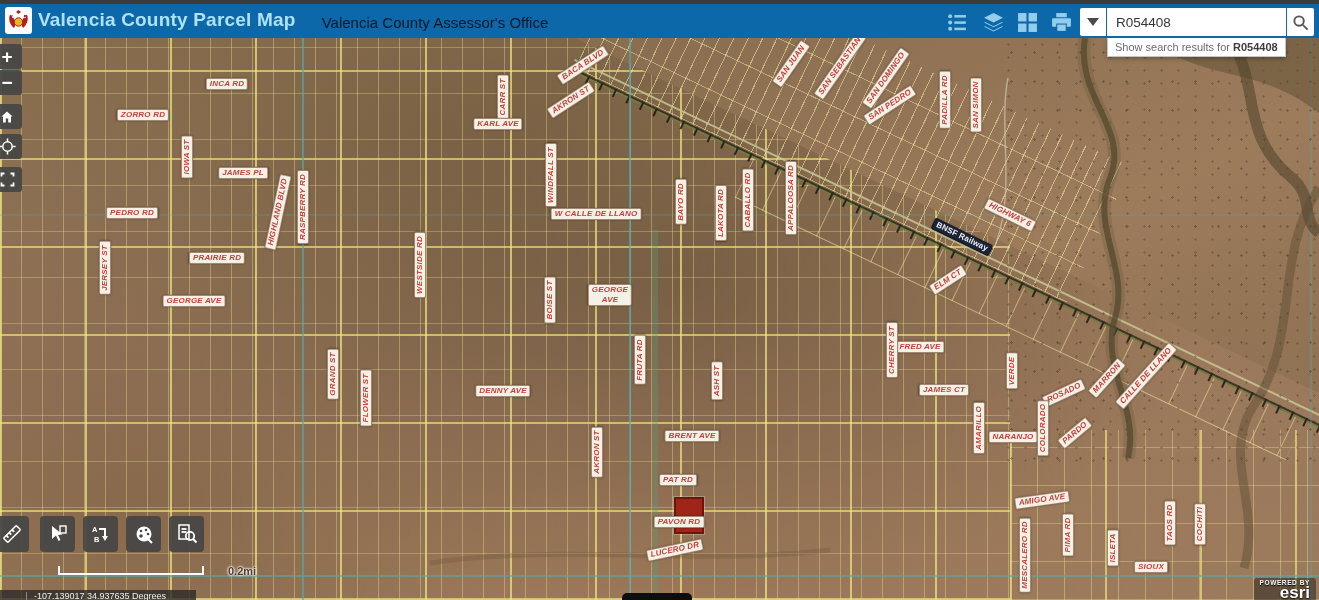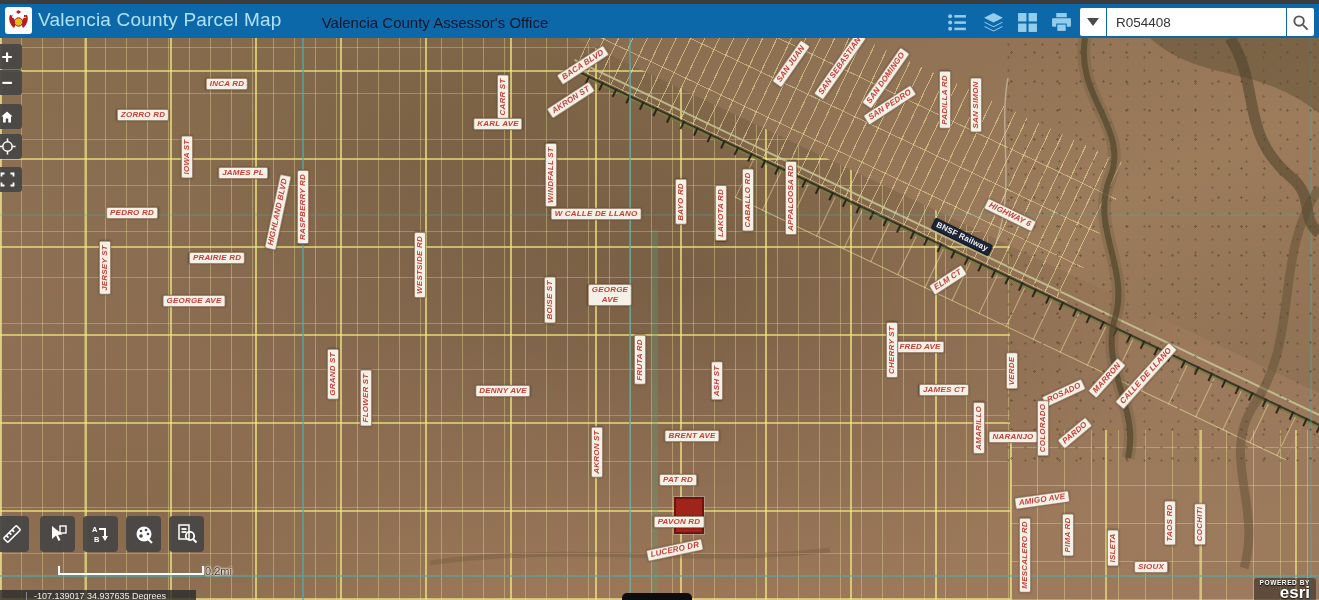--- a/index.html
+++ b/index.html
@@ -6,21 +6,21 @@
   .stage{position:relative;width:1319px;height:600px;overflow:hidden;
          font-family:"Liberation Sans",sans-serif;background:#8d7254;}
   .abs{position:absolute;}
 
   
   .topstrip{left:0;top:0;width:1319px;height:4px;background:#3d3c3c;z-index:30;}
   .header{left:0;top:4px;width:1319px;height:34px;background:#0d68aa;z-index:30;
           display:flex;align-items:center;}
   .logo{left:5px;top:7px;width:27px;height:27px;background:#fff;border-radius:3px;z-index:31;
         display:flex;align-items:center;justify-content:center;}
-  .app-title{left:38px;top:9px;z-index:31;color:#aee2f7;font-size:19px;font-weight:normal;letter-spacing:.2px;text-align:right;}
+  .app-title{left:38px;top:9px;z-index:31;color:#aee2f7;font-size:19px;font-weight:bold;letter-spacing:.2px;text-align:right;}
   .app-subtitle{left:270px;top:14px;width:330px;text-align:center;z-index:31;color:#0f172a;font-size:15px;}
   .hbtn{top:10px;width:31px;height:24px;z-index:31;color:#93cdec;display:flex;align-items:center;justify-content:center;cursor:pointer;}
   .hbtn svg{width:21px;height:21px;fill:currentColor;}
   .ddbtn{left:1080px;top:8px;width:26px;height:28px;background:#fff;z-index:31;border-radius:2px 0 0 2px;
          display:flex;align-items:center;justify-content:center;}
   .searchwrap{left:1107px;top:8px;width:179px;height:28px;background:#fff;z-index:31;display:flex;align-items:center;}
   .searchwrap input{border:0;outline:0;flex:1;height:24px;font-size:13.5px;color:#333;padding-left:9px;
                     font-family:"Liberation Sans",sans-serif;background:transparent;}
   .xicon{width:24px;color:#555;font-size:14px;text-align:center;cursor:pointer;}
   .magbtn{left:1287px;top:8px;width:27px;height:28px;background:#fff;z-index:31;border-radius:0 2px 2px 0;
@@ -82,22 +82,22 @@
       border:2px solid #6f130c;box-shadow:0 0 0 1px rgba(255,255,255,.25);}
 
   
   .mapbtn{background:rgba(72,71,69,.95);color:#fff;z-index:20;border-radius:3px;
       display:flex;align-items:center;justify-content:center;cursor:pointer;}
   .zbtn{left:-8px;width:30px;height:25px;font-size:19px;font-weight:bold;}
   .mapbtn svg{stroke:#fff;fill:none;stroke-width:1.8;}
   .toolbtn{width:35px;height:36px;border-radius:4px;}
   .scalebar{left:58px;top:566px;width:142px;height:7px;z-index:20;
       border-bottom:2px solid #fff;border-left:2px solid #fff;border-right:2px solid #fff;}
-  .scaletext{left:205px;top:565px;z-index:20;font-size:11px;font-weight:normal;color:#4f3d2a;
-      text-shadow:0 0 2px #fff,0 0 2px #fff,0 0 3px #fff;}
+  .scaletext{left:205px;top:565px;z-index:20;font-size:11px;font-weight:bold;color:#4f3d2a;
+      text-shadow:0 0 2px #fff,0 0 2px #fff,0 0 3px #fff;padding-left:23px;}
   .coordbar{left:0px;top:590px;width:196px;height:16px;z-index:20;background:rgba(42,42,42,.8);
       color:#eee;font-size:9px;line-height:13px;padding-left:34px;box-sizing:border-box;white-space:nowrap;}
   .coordbar::before{content:"";position:absolute;left:26px;top:2px;bottom:2px;width:1px;background:#888;}
   .esri{right:3px;bottom:-3px;z-index:20;background:rgba(20,20,20,.45);border-radius:3px;
       padding:1px 6px 4px;text-align:right;color:#fff;}
   .esri .pb{font-size:6.5px;font-weight:bold;letter-spacing:.6px;text-shadow:0 1px 1px #000;}
   .esri .brand{font-size:17px;font-weight:bold;line-height:13px;text-shadow:0 1px 2px #000;}
   .notch{left:622px;top:593px;width:70px;height:7px;background:#0d0d0d;border-radius:5px 5px 0 0;z-index:20;}
 </style>
 </head>
@@ -265,20 +265,23 @@
   <div class="abs searchwrap">
     <input value="R054408" style="">
     <div class="xicon">✕</div>
   </div>
   <div class="abs magbtn">
     <svg viewBox="0 0 18 18">
         <circle cx="7.5" cy="7.5" r="5"></circle>
         <line x1="11.5" y1="11.5" x2="16.5" y2="16.5"></line>
       </svg>
   </div>
+  <div class="abs suggest">
+    <span>Show search results for </span><b>R054408</b>
+  </div>
 
   <div class="abs mapbtn zbtn" style="top:44px">+</div>
   <div class="abs mapbtn zbtn" style="top:70px">−</div>
   <div class="abs mapbtn zbtn" style="top:104px">
     <svg width="16" height="16" viewBox="0 0 20 20">
         <path d="M10 3 L17 9.5 H15 V17 H11.5 V12 H8.5 V17 H5 V9.5 H3 Z" fill="#fff" stroke="none"></path>
       </svg>
   </div>
   <div class="abs mapbtn zbtn" style="top:134px">
     <svg width="17" height="17" viewBox="0 0 20 20">

